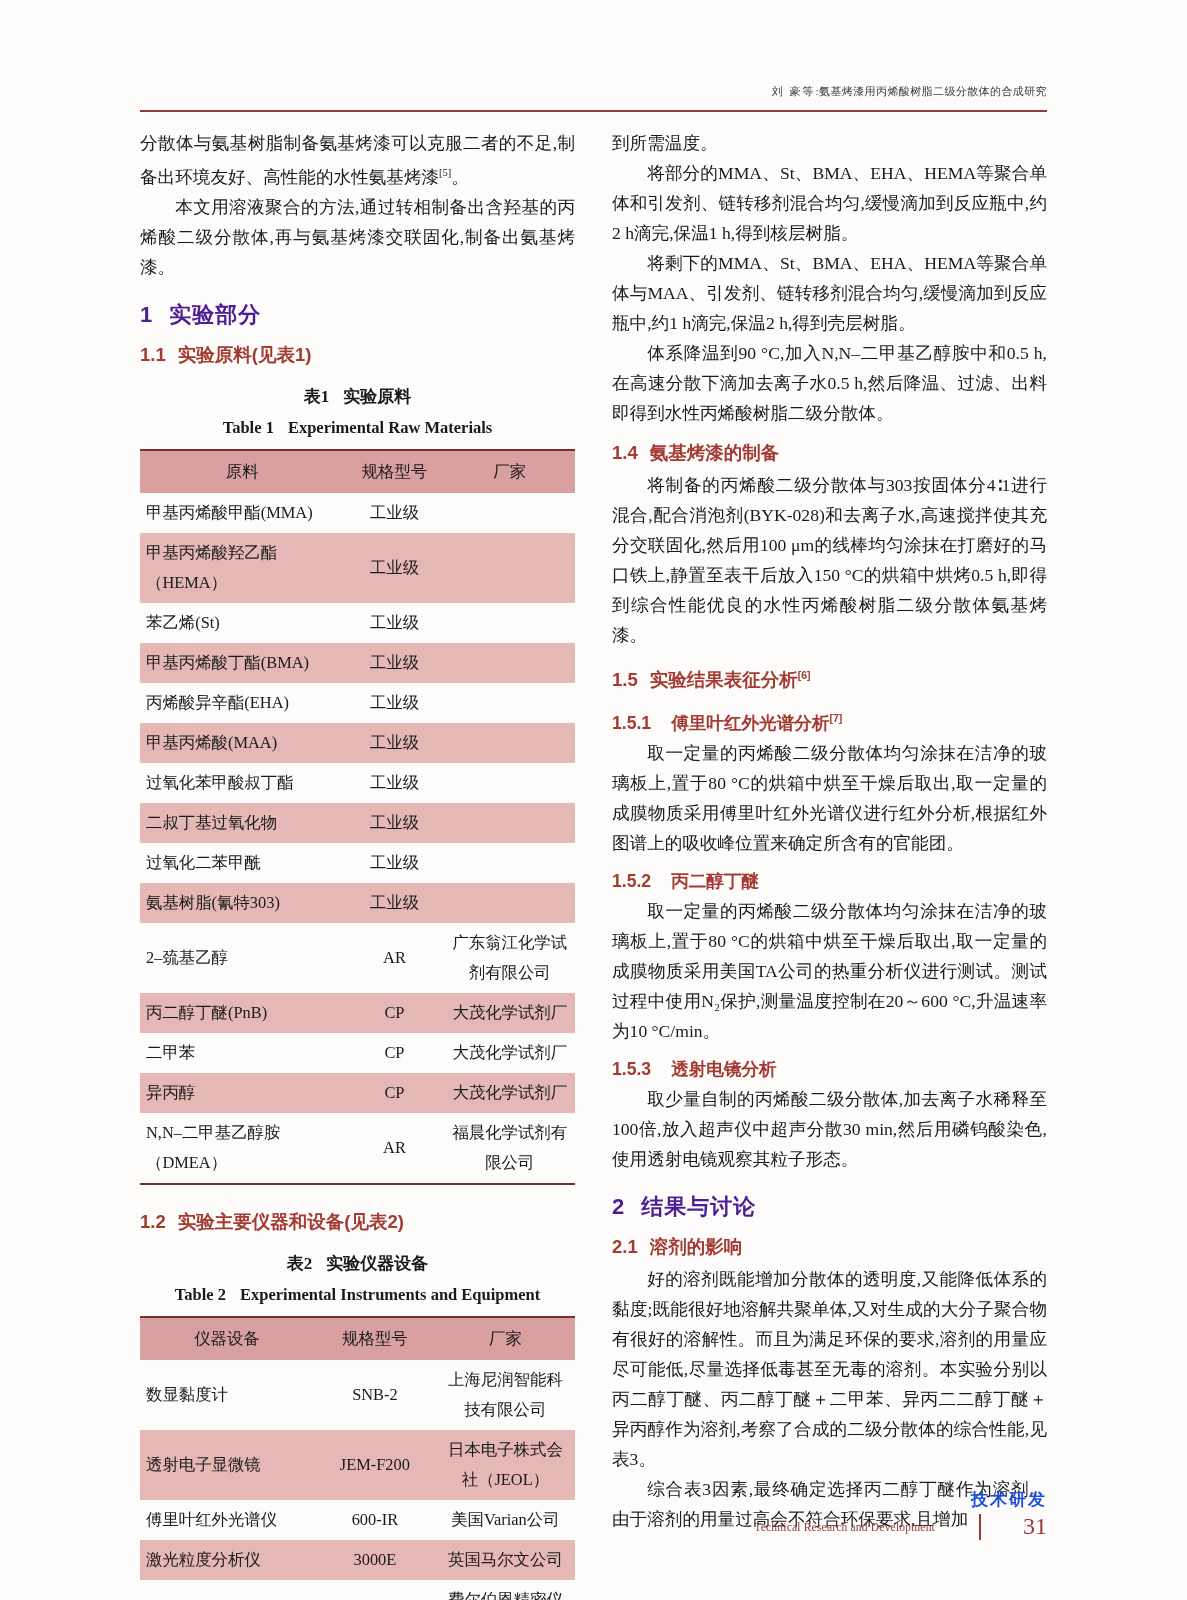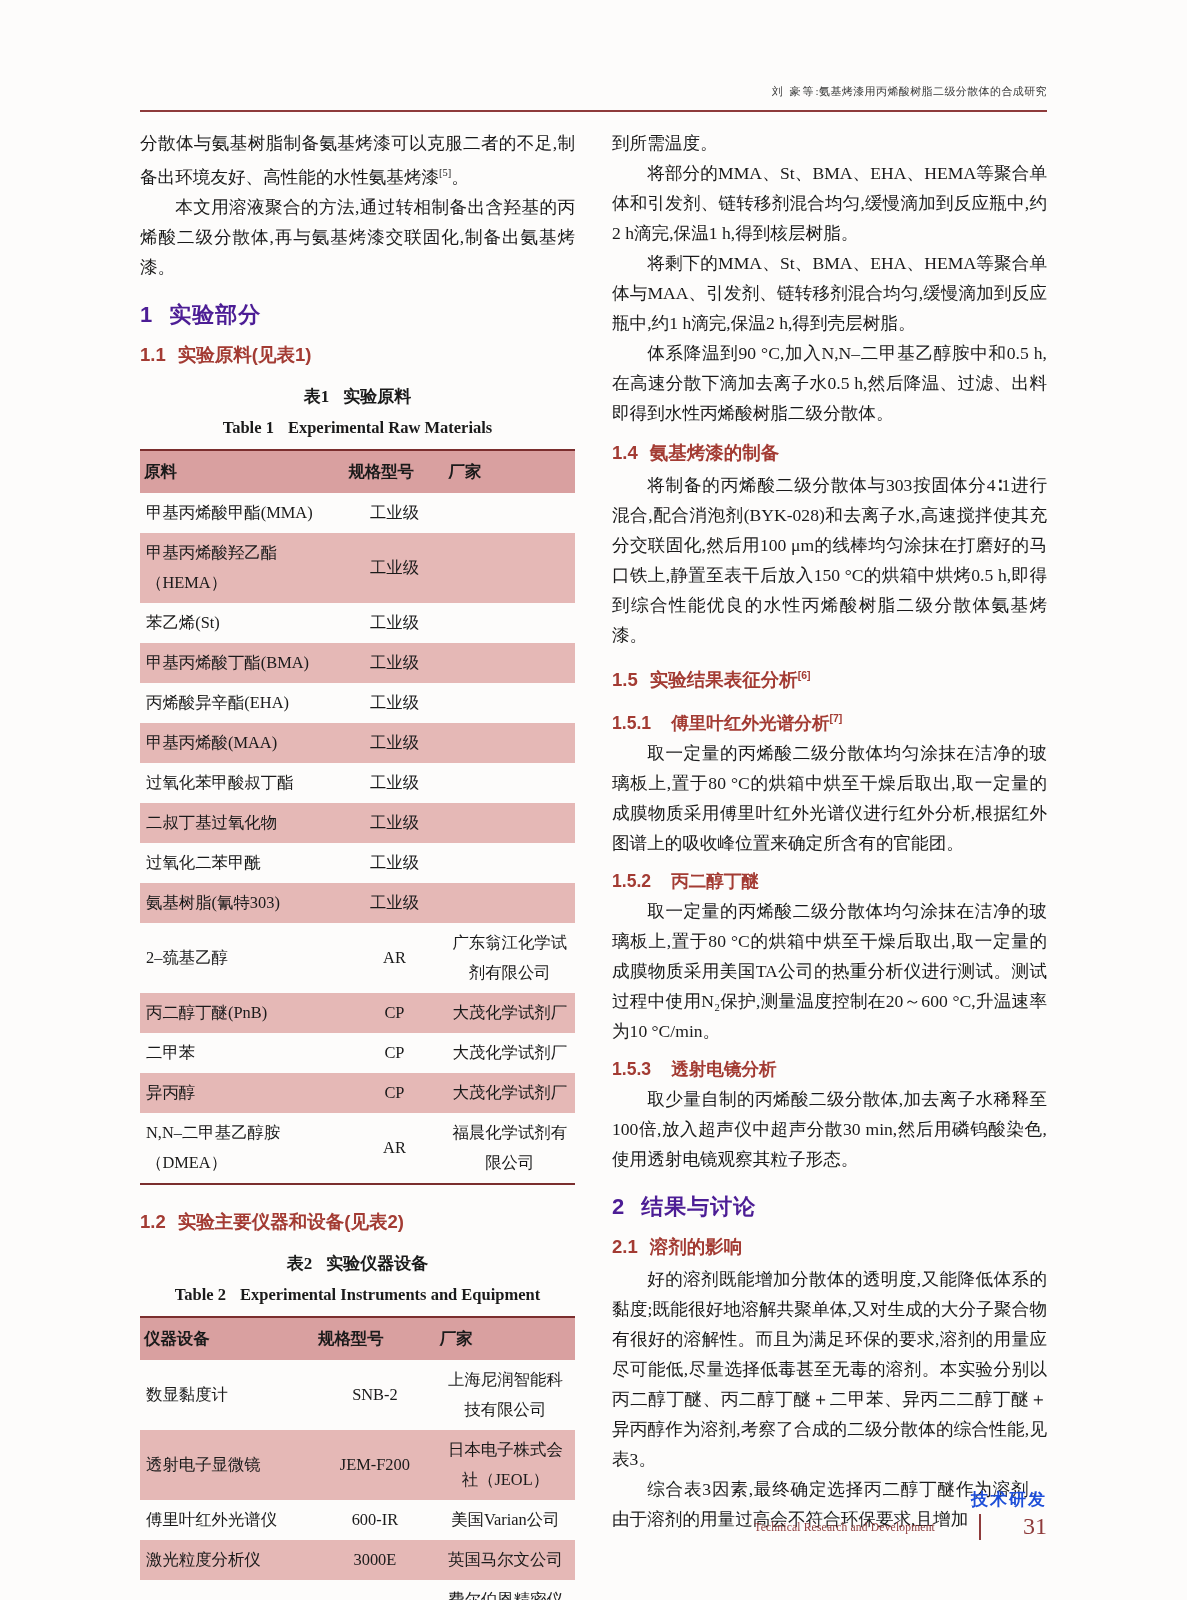--- a/index.html
+++ b/index.html
@@ -101,22 +101,23 @@
     font-family: "Liberation Serif", serif;
   }
   .tbl-title-en .t { margin-right: 14px; }
   table.data {
     border-collapse: collapse;
     width: 100%;
     font-size: 16.4px;
   }
   table.data th {
     background: #d9a0a0;
-    font-weight: bold;
+    font-weight: normal;
     padding: 6px 4px;
+    text-align: center;
     border: none;
     margin-top: 28px;
   }
   table.data td {
     padding: 5px 6px;
     vertical-align: middle;
     border: none;
   }
   table.data tr.alt td { background: #e5b8b6; }
   table.data td.c2, table.data td.c3 { text-align: center; }

